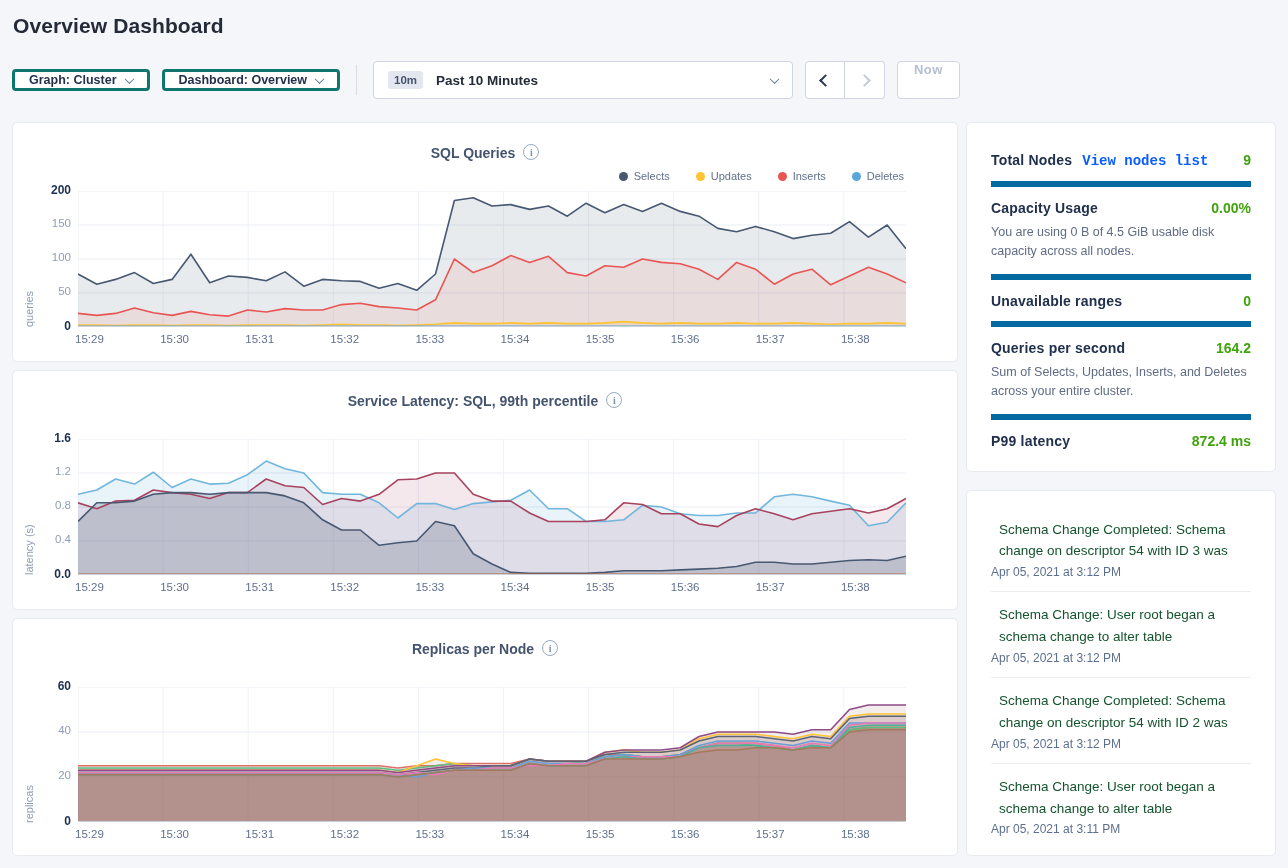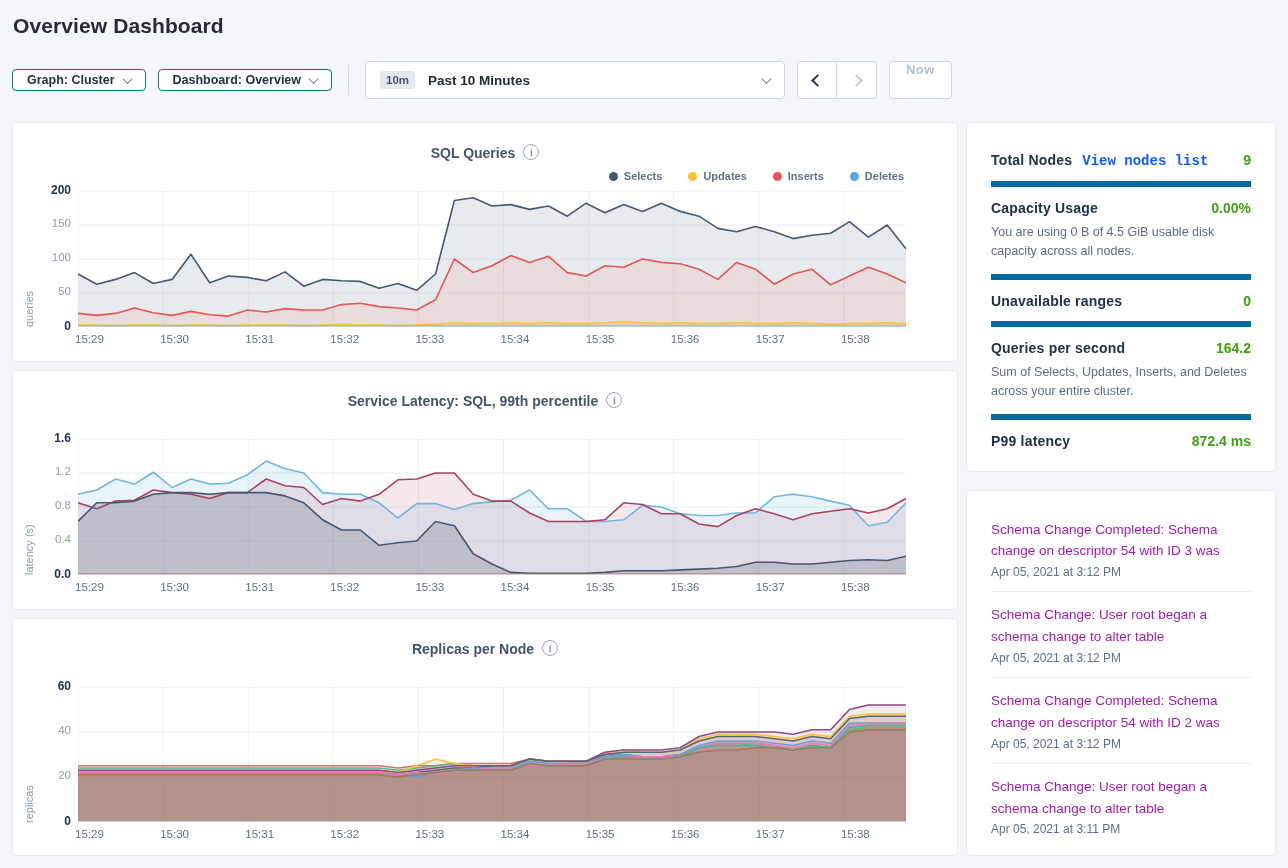--- a/index.html
+++ b/index.html
@@ -4,21 +4,21 @@
 <style>
   * { margin:0; padding:0; box-sizing:border-box; }
   html,body { width:1288px; height:868px; overflow:hidden; }
   body { font-family:"Liberation Sans","DejaVu Sans",sans-serif; background:#f4f6fa; color:#242b38; }
   .page { width:1288px; height:868px; position:relative; }
 
   .page-title { font-size:21px; font-weight:700; color:#242b38; padding:14px 0 0 13px; letter-spacing:.1px; }
 
   
   .controls { display:flex; align-items:center; margin:22px 12px 0 12px; height:40px; }
-  .ctl-btn { background:#fff; border:1px solid #0f766e; border-radius:4px; height:22px;
+  .ctl-btn { background:#fff; border:3px solid #0f766e; border-radius:4px; height:22px;
              display:flex; align-items:center; gap:9px; padding:0 14px; font-size:12.5px;
              font-weight:700; color:#253049; cursor:pointer; }
   .chev { width:7px; height:7px; border-right:1.6px solid #6a7a96; border-bottom:1.6px solid #6a7a96;
           transform:rotate(45deg) translate(-1px,-1px); display:inline-block; }
   .ctl-sep { width:1px; height:30px; background:#d8dde7; margin:0 16px 0 16px; }
   .gap12 { width:12px; }
   .timepicker { background:#fff; border:1px solid #cfd6e2; border-radius:4px; height:38px; width:420px;
                 display:flex; align-items:center; padding:0 14px; gap:13px; cursor:pointer; }
   .tp-badge { background:#e2e7f0; border-radius:3px; font-size:11.5px; font-weight:700; color:#47546e;
               padding:3px 6px; }
@@ -42,21 +42,21 @@
 
   
   .chart-card { height:240px; position:relative; }
   .chart-card.last { height:238px; }
   .chart-title-row { height:38px; display:flex; align-items:flex-end; justify-content:center; gap:8px; }
   .chart-title { font-size:14px; font-weight:700; color:#44546e; }
   .info-icon { width:16px; height:16px; border:1px solid #97a9c4; border-radius:50%; color:#7e93b2;
                font-size:10px; font-weight:700; display:inline-flex; align-items:center; justify-content:center;
                font-family:"Liberation Serif",serif; cursor:pointer; margin-bottom:1px; }
   .legend-row { height:30px; display:flex; align-items:center; justify-content:flex-end; gap:26px; padding-right:53px; }
-  .legend-item { display:flex; align-items:center; gap:6px; cursor:pointer;font-weight:bold; }
+  .legend-item { display:flex; align-items:center; gap:6px; cursor:pointer; }
   .legend-dot { width:9px; height:9px; border-radius:50%; display:inline-block; }
   .legend-label { font-size:11px; color:#60708c; }
   .chart-body { position:relative; height:168px; }
   .plot { position:absolute; left:65px; top:0; width:828px; }
   .plot svg { display:block; }
   .axis-unit { position:absolute; left:10px; top:0; height:136px; display:flex; align-items:center;
                writing-mode:vertical-rl; transform:rotate(180deg); font-size:11px; color:#8d9cb5; }
   .ytick { position:absolute; left:14px; width:44px; text-align:right; font-size:11.5px; color:#8f9db4; }
   .ytick.bold { font-weight:700; color:#1c2f52; font-size:12px; }
   .xtick { position:absolute; font-size:11.5px; color:#5f7090; transform:translateX(-38%); }
@@ -68,21 +68,21 @@
   .summary-row.first { border-top:none; }
   .sr-line { display:flex; align-items:baseline; }
   .sr-label { font-size:14px; font-weight:700; color:#20304d; letter-spacing:.2px; }
   .sr-link { font-size:14px; font-weight:700; margin-left:10px; cursor:pointer; text-decoration:none; }
   .sr-value { margin-left:auto; font-size:14px; font-weight:700; }
   .sr-note { font-size:12.5px; color:#5f6c84; line-height:1.55; margin-top:7px; }
 
   .events-card { padding:16px 24px 4px 24px; flex:1; }
   .event-item { padding:12px 0 12px 0; border-top:1px solid #e9edf2; cursor:pointer; }
   .event-item.first { border-top:none; }
-  .ev-msg { font-size:13.5px; color:#a21caf; line-height:1.62; }
+  .ev-msg { font-size:13.5px; color:#14532d; line-height:1.62;margin-left:8px; }
   .ev-time { font-size:12px; color:#5d6f8e; margin-top:3px; }
 </style>
 </head>
 <body>
 
 <div class="page">
 
   <div class="page-title">Overview Dashboard</div>
 
   <div class="controls">

